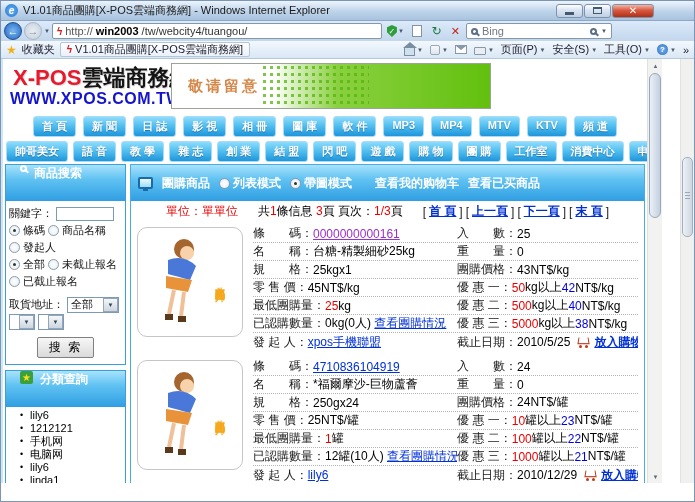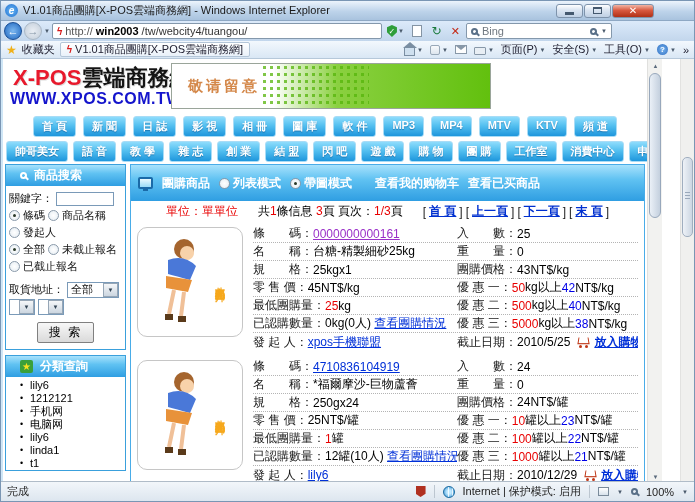--- a/index.html
+++ b/index.html
@@ -84,21 +84,21 @@
   .bannertxt{margin-left:16px;font-size:15px;color:#d4884a;letter-spacing:3px;font-weight:bold;}
   
   .nr{display:flex;gap:7px;padding:2px 0 2px 30px;}
   .nr2{padding-left:3px;gap:5px;}
   .nbn{background:linear-gradient(#8edcfc,#54c0f0 45%,#1e96dc);border:1px solid #a8dcf6;border-radius:3px;color:#fff;
        font-weight:bold;font-size:11px;padding:2px 8px;white-space:nowrap;text-shadow:0 1px 1px rgba(0,70,130,.5);}
   
   .ct{display:flex;align-items:flex-start;padding-left:2px;}
   .side{width:121px;flex:none;}
   .box{border:1px solid #3aa0dc;margin-bottom:5px;background:#fff;}
-  .bh{height:21px;background:linear-gradient(#a8e2fc,#60c2f2 40%,#2f9ee2);display:flex;align-items:center;gap:7px;
+  .bh{height:36px;background:linear-gradient(#a8e2fc,#60c2f2 40%,#2f9ee2);display:flex;gap:7px;
       color:#fff;font-weight:bold;font-size:12px;padding:0 0 0 14px;}
   .bb{padding:4px 3px 5px;font-size:11px;color:#111;}
   .frow{display:flex;align-items:center;gap:3px;min-height:17px;white-space:nowrap;}
   .mt{margin-top:6px;}
   .radio{width:11px;height:11px;border-radius:50%;border:1px solid #8a9aaa;background:radial-gradient(#fff,#e4ecf2);
          display:inline-block;position:relative;flex:none;}
   .radio.on::after{content:"";position:absolute;inset:3px;border-radius:50%;background:#2a3a2a;}
   .kw{width:58px;height:14px;border:1px solid #7a9ab8;font-size:11px;}
   .sel{height:16px;border:1px solid #7a9ab8;background:#fff;display:inline-flex;align-items:center;font-size:11px;padding-left:3px;}
   .db{width:15px;height:14px;margin-left:auto;background:linear-gradient(#f5f7f9,#ccd6e0);border:1px solid #96a6b6;
@@ -612,28 +612,13 @@
       <span class="sarr" style="bottom:1px">▼</span>
     </div>
 
     <div class="osb">
       <div class="othumb">
           <span class="grip"></span>
         </div>
     </div>
   </div>
 
-  <div class="sb">
-    <span>完成</span>
-    <span class="rgrp">
-      <span class="alertico"></span>
-      <span class="vsep"></span>
-      <span class="globeico"></span>
-      <span>Internet | 保护模式: 启用</span>
-      <span class="vsep"></span>
-      <span class="zoomico"></span>
-      <span class="tinycaret">▼</span>
-      <span class="mag"></span>
-      <span>100%</span>
-      <span class="tinycaret">▼</span>
-    </span>
-  </div>
 </div>
 
 </body></html>

